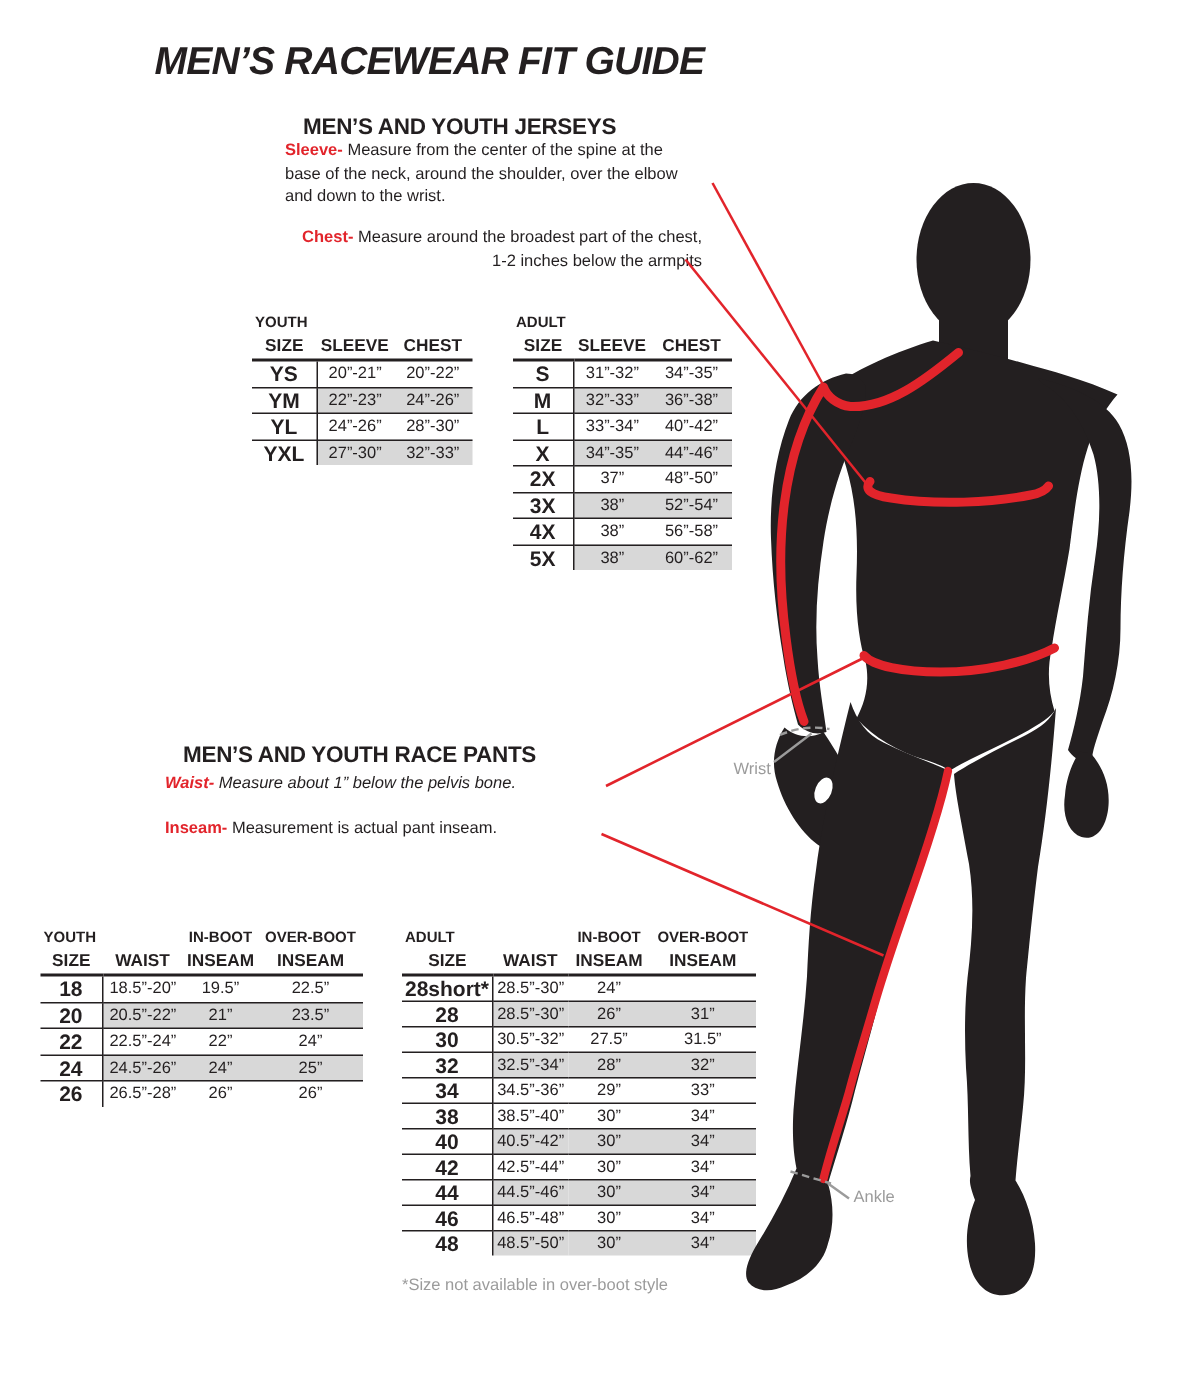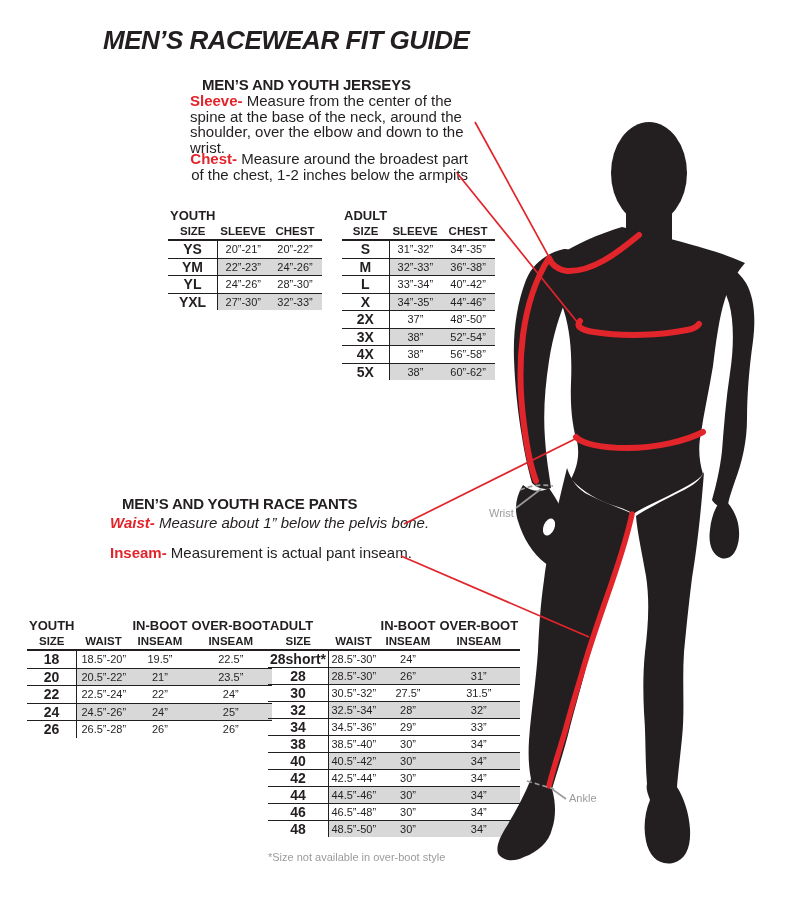--- a/index.html
+++ b/index.html
@@ -17,35 +17,35 @@
     font-size:26px;line-height:1;font-weight:bold;font-style:italic;
     letter-spacing:-0.5px;color:var(--ink);white-space:nowrap;
   }
   .sec-heading{
     position:absolute;margin:12px;font-size:15px;font-weight:bold;
     color:var(--ink);white-space:nowrap;letter-spacing:-0.2px;
   }
   #jerseys-heading{left:190px;top:64px;}
   #pants-heading{left:110px;top:483px;}
 
-  .note{position:absolute;margin:0;font-size:15px;line-height:15.5px;color:var(--ink);}
+  .note{position:absolute;margin:0;font-size:11px;line-height:15.5px;color:var(--ink);}
   .note .term{color:var(--red);font-weight:bold;}
   #note-sleeve{left:190px;top:93px;width:278px;}
   #note-chest{left:190px;top:151px;width:278px;text-align:right;}
   #note-waist{left:110px;top:515px;width:330px;font-style:italic;}
   #note-inseam{left:110px;top:545px;width:330px;}
 
   .tbl{position:absolute;}
   .tbl table{border-collapse:collapse;table-layout:fixed;}
   .tbl th,.tbl td{
     padding:0 2px;font-size:11px;text-align:center;vertical-align:middle;
     white-space:nowrap;overflow:visible;
   }
   .tbl thead th{font-weight:bold;color:var(--ink);}
-  .tbl tr.grp th{text-align:center;height:16px;border:none;font-size:13px;margin-top:29px;}
+  .tbl tr.grp th{text-align:center;height:16px;border:none;font-size:10px;margin-top:29px;}
   .tbl tr.grp th:first-child{text-align:left;padding-left:2px;}
   .tbl tr.hdr th{height:16px;border-bottom:2.5px solid var(--ink);font-size:11.5px;}
   .tbl tbody td{border-bottom:1.5px solid var(--ink);}
   .tbl tbody tr:last-child td{border-bottom:none;}
   .tbl tbody td:first-child{border-right:1.5px solid var(--ink);font-weight:bold;font-size:14px;}
   .tbl tbody td.shade{background:var(--shade);}
   .rh18 tbody td{height:16.5px;}
   .rh16 tbody td{height:15.1px;}
 
   #t-youth-jerseys{left:168px;top:207px;}

